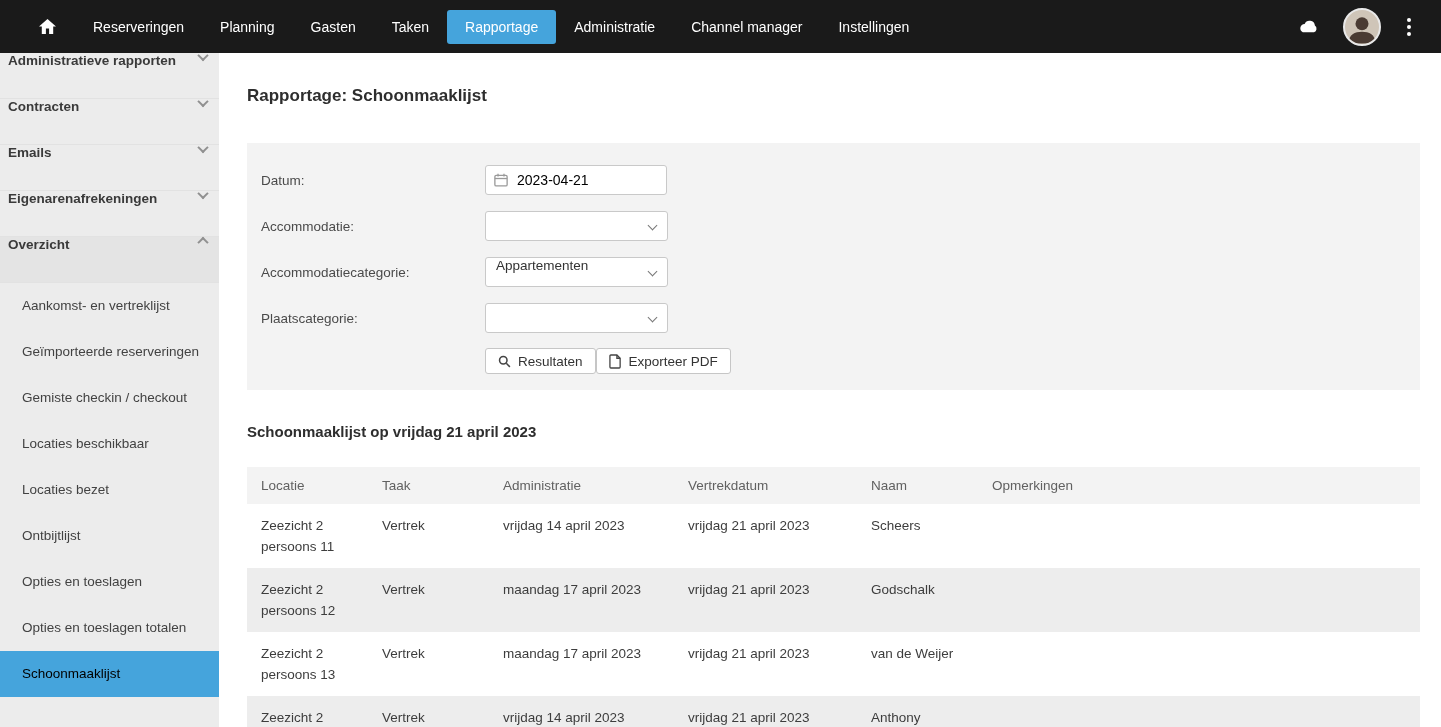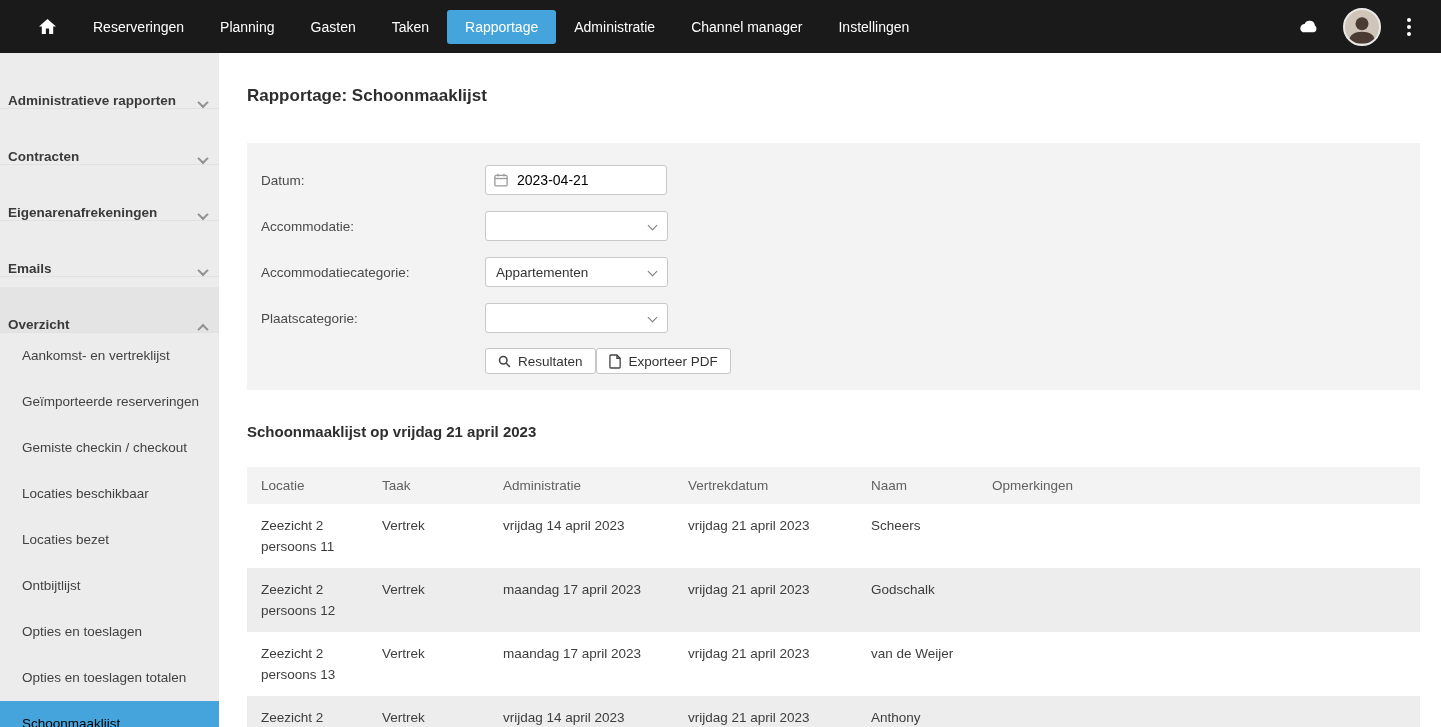--- a/index.html
+++ b/index.html
@@ -18,40 +18,40 @@
   .icon-btn { cursor:pointer; display:flex; align-items:center; }
   .avatar { width:38px; height:38px; border-radius:50%; background:#cfc5b8; border:2px solid #e9e9e9; overflow:hidden; display:flex; align-items:flex-end; justify-content:center; cursor:pointer; }
   .kebab { display:flex; flex-direction:column; gap:3px; cursor:pointer; padding:2px; }
   .kebab span { width:4px; height:4px; border-radius:50%; background:#fff; }
 
   
   .content { display:flex; flex:1 1 auto; overflow:hidden; }
 
   
   .sidebar { width:219px; flex:0 0 219px; background:#ececec; overflow:hidden; }
-  .side-group { height:46px; display:flex; align-items:flex-end; justify-content:space-between; padding:0 12px 0 8px; border-bottom:1px solid #e2e2e2; cursor:pointer;margin-top:10px; }
+  .side-group { height:46px; display:flex; align-items:flex-start; justify-content:space-between; padding:0 12px 0 8px; border-bottom:1px solid #e2e2e2; cursor:pointer; }
   .side-group-label { font-size:13.5px; font-weight:700; color:#3a3a3a; }
   .side-group.open { background:#e4e4e4; }
   .chev { width:8px; height:8px; border-right:2px solid #909090; border-bottom:2px solid #909090; display:inline-block; }
   .chev.down { transform:rotate(45deg) translate(-1px,-1px); }
   .chev.up { transform:rotate(-135deg) translate(-1px,-1px); }
   .side-item { padding:12px 16px 12px 22px; font-size:13.5px; line-height:22px; color:#424242; cursor:pointer; }
   .side-item.active { background:#45a4dc; color:#000000; }
 
   
   .main { flex:1 1 auto; background:#fff; padding:32px 21px 0 28px; overflow:hidden; }
   .page-title { font-size:17px; font-weight:700; color:#2e2e2e; line-height:22px; margin-bottom:36px; }
 
   .filter-panel { background:#f3f3f3; padding:14px 14px 16px 14px; }
   .filter-row { display:flex; align-items:center; height:46px; }
   .filter-label { width:224px; font-size:13.5px; color:#4a4a4a; }
   .date-wrap { position:relative; width:182px; height:30px; background:#fff; border:1px solid #c9c9c9; border-radius:3px; display:flex; align-items:center; }
   .date-wrap svg { position:absolute; left:8px; }
   .date-wrap input { border:none; outline:none; background:transparent; font-family:"Liberation Sans",sans-serif; font-size:14px; color:#000000; padding-left:31px; width:100%; height:100%; }
-  .select { position:relative; width:183px; height:30px; background:#fff; border:1px solid #c9c9c9; border-radius:3px; display:flex; align-items:center; padding:0 26px 0 10px; cursor:pointer; }
+  .select { position:relative; width:183px; height:30px; background:#fff; border:1px solid #c9c9c9; border-radius:3px; display:flex; padding:0 26px 0 10px; cursor:pointer; }
   .select-value { font-size:13.5px; color:#333; white-space:nowrap; overflow:hidden; }
   .select .caret { position:absolute; right:11px; top:10px; width:7px; height:7px; border-right:1.6px solid #777; border-bottom:1.6px solid #777; transform:rotate(45deg); }
   .filter-actions { margin-left:224px; padding-top:7px; display:flex; }
   .btn { display:inline-flex; align-items:center; gap:7px; height:26px; padding:0 12px; background:#fff; border:1px solid #c6c6c6; border-radius:3px; font-family:"Liberation Sans",sans-serif; font-size:13.5px; color:#333; cursor:pointer; }
 
   .section-title { font-size:15px; font-weight:700; color:#2e2e2e; margin-top:32px; line-height:20px; }
 
   .report-table { width:100%; border-collapse:collapse; table-layout:fixed; margin-top:25px; }
   .report-table th { background:#f3f3f3; font-weight:400; font-size:13.5px; color:#616161; text-align:left; padding:8px 14px; line-height:21px; }
   .report-table td { font-size:13.5px; color:#3d3d3d; padding:11px 14px; line-height:21px; vertical-align:top; }
@@ -107,25 +107,25 @@
     <aside class="sidebar">
       <div class="side-group">
         <span class="side-group-label">Administratieve rapporten</span>
         <span class="chev down"></span>
       </div>
       <div class="side-group">
         <span class="side-group-label">Contracten</span>
         <span class="chev down"></span>
       </div>
       <div class="side-group">
+        <span class="side-group-label">Emails</span>
+        <span class="chev down"></span>
+      </div>
+      <div class="side-group">
         <span class="side-group-label">Eigenarenafrekeningen</span>
-        <span class="chev down"></span>
-      </div>
-      <div class="side-group">
-        <span class="side-group-label">Emails</span>
         <span class="chev down"></span>
       </div>
       <div class="side-group open">
         <span class="side-group-label">Overzicht</span>
         <span class="chev up"></span>
       </div>
       <nav>
         <div class="side-item">Aankomst- en vertreklijst</div>
         <div class="side-item">Geïmporteerde reserveringen</div>
         <div class="side-item">Gemiste checkin / checkout</div>

